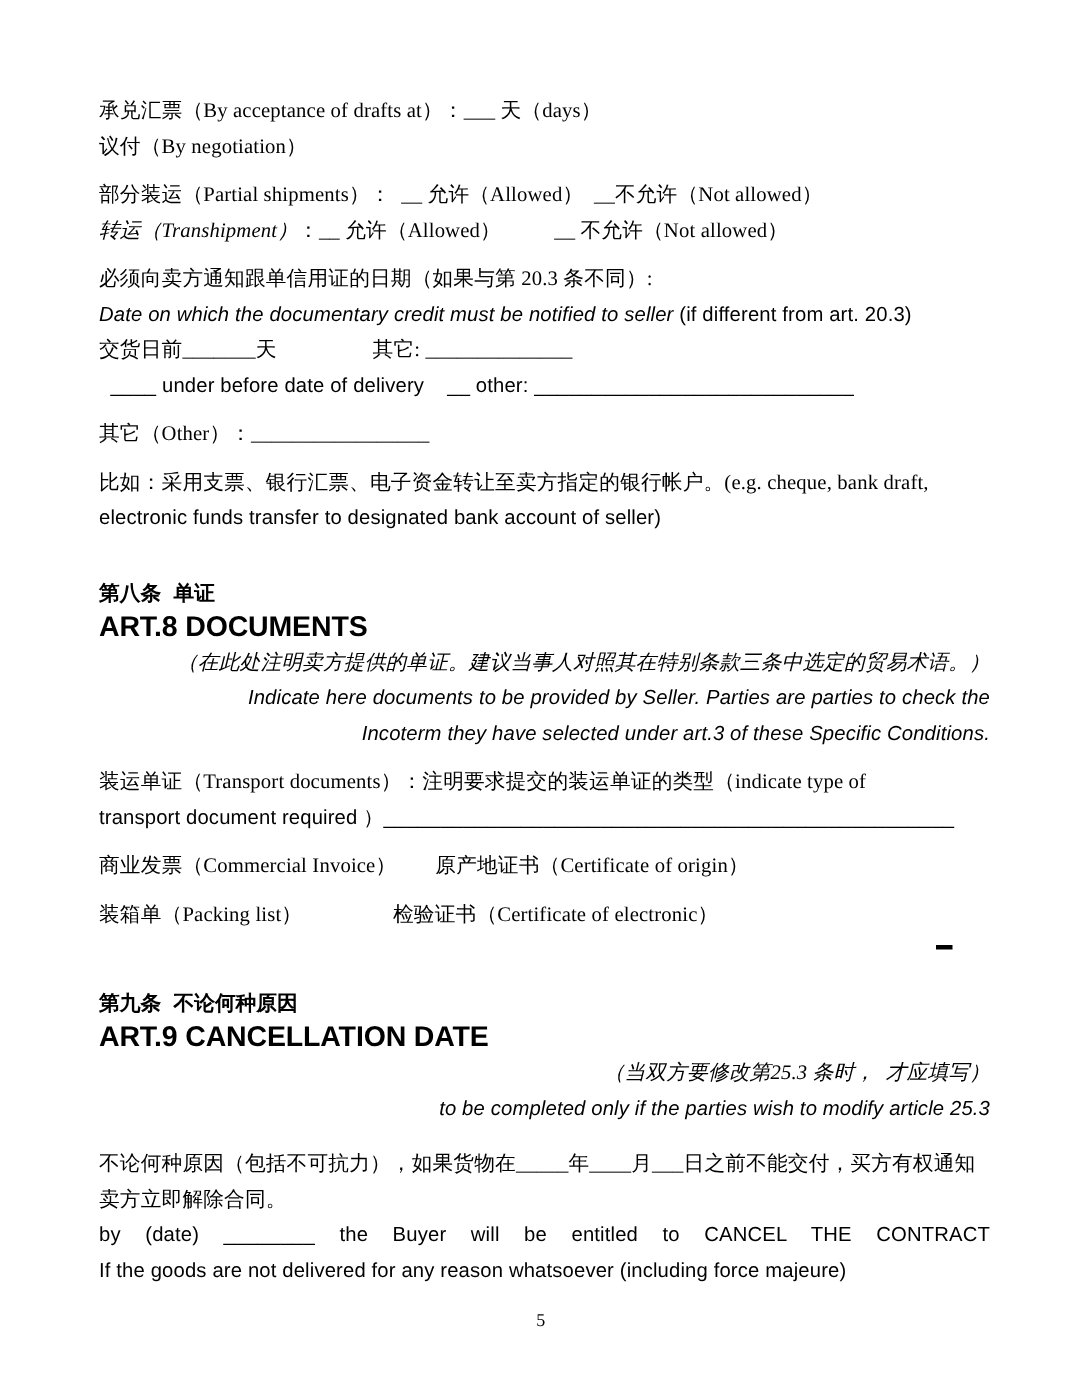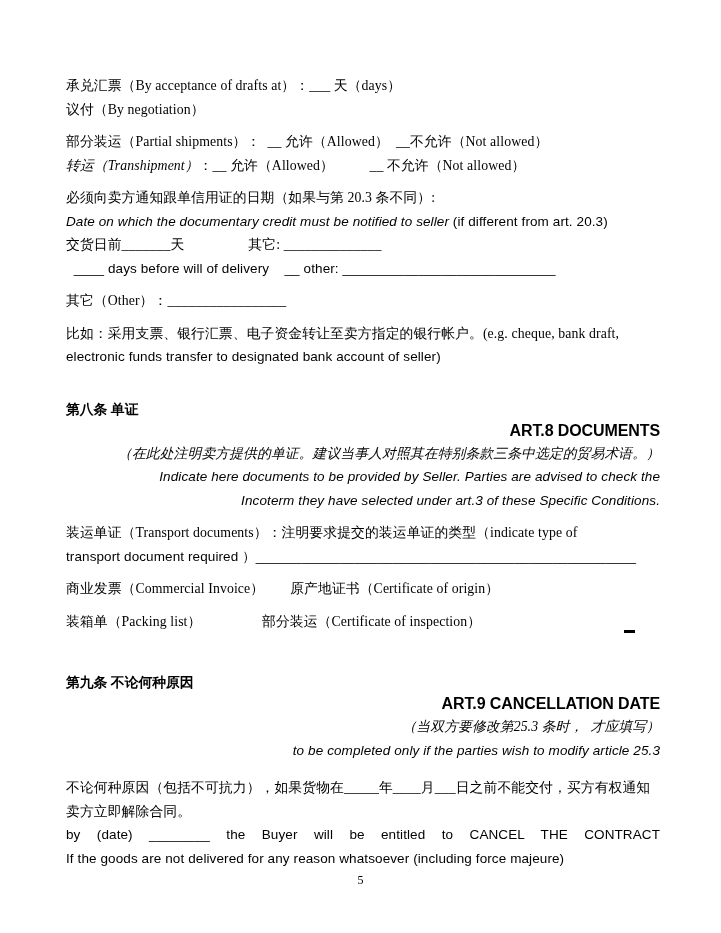--- a/index.html
+++ b/index.html
@@ -20,52 +20,50 @@
     left: 0; top: 0;
     width: 721px;
     height: 933px;
     background: #ffffff;
   }
   .content {
     position: absolute;
     left: 66px;
     top: 62px;
     width: 594px;
-    margin-top: 12px;
   }
   .line {
     font-size: 13.5px;
     line-height: 23.5px;
     white-space: pre-wrap;
     letter-spacing: 0.1px;
   }
   .cn {
     font-family: "Liberation Serif", "DejaVu Serif", serif;
     font-size: 13.8px;
   }
   .mixed {
     font-family: "Liberation Sans", sans-serif;
   }
   .ital {
     font-style: italic;
     text-align: right;
   }
   .heading-cn {
-    font-family: Liberation Serif, serif;
+    font-family: Liberation Mono, monospace;
     font-weight: bold;
     font-size: 13.8px;
     line-height: 21px;
   }
   .heading-en {
     font-family: "Liberation Sans", sans-serif;
     font-weight: bold;
-    font-size: 16px;
+    font-size: 19px;
     line-height: 22px;
     letter-spacing: -0.1px;
-    text-align: right;
   }
   .gap-sm { height: 9px; }
   .gap-md { height: 14px; }
   .gap-xl { height: 30px; }
   .just {
     text-align: justify;
     text-align-last: justify;
   }
   .justpara {
     text-align: justify;
@@ -102,51 +100,51 @@
     <div class="gap-sm"></div>
 
     <div class="line cn">部分装运（Partial shipments）：  __ 允许（Allowed）  __不允许（Not allowed）</div>
     <div class="line cn"><span class="ital">转运</span><span class="ital">（Transhipment）</span><span>：__ 允许（Allowed）          __ 不允许（Not allowed）</span></div>
 
     <div class="gap-sm"></div>
 
     <div class="line cn">必须向卖方通知跟单信用证的日期（如果与第 20.3 条不同）:</div>
     <div class="line mixed justpara"><span class="ital">Date on which the documentary credit must be notified to seller</span><span> (if different from art. 20.3)</span></div>
     <div class="line cn">交货日前_______天                  其它: ______________</div>
-    <div class="line mixed">  ____ days before will of delivery    __ other: ____________________________</div>
+    <div class="line mixed">  ____ under before date of delivery    __ other: ____________________________</div>
 
     <div class="gap-sm"></div>
 
     <div class="line cn">其它（Other）：_________________</div>
 
     <div class="gap-sm"></div>
 
     <div class="line cn">比如：采用支票、银行汇票、电子资金转让至卖方指定的银行帐户。(e.g. cheque, bank draft,</div>
     <div class="line mixed">electronic funds transfer to designated bank account of seller)</div>
 
     <div class="gap-xl"></div>
 
     <div class="heading-cn">第八条  单证</div>
     <div class="heading-en">ART.8 DOCUMENTS</div>
     <div class="line cn ital">（在此处注明卖方提供的单证。建议当事人对照其在特别条款三条中选定的贸易术语。）</div>
-    <div class="line mixed ital">Indicate here documents to be provided by Seller. Parties are advised to check the</div>
+    <div class="line mixed ital">Indicate here documents to be provided by Seller. Parties are parties to check the</div>
     <div class="line mixed ital">Incoterm they have selected under art.3 of these Specific Conditions.</div>
 
     <div class="gap-sm"></div>
 
     <div class="line cn">装运单证（Transport documents）：注明要求提交的装运单证的类型（indicate type of</div>
     <div class="line mixed">transport document required ）__________________________________________________</div>
 
     <div class="gap-sm"></div>
 
     <div class="line cn"><span>商业发票（Commercial Invoice）</span><span class="wideblank" style="width:26px"></span><span>原产地证书（Certificate of origin）</span></div>
 
     <div class="gap-sm"></div>
 
-    <div class="line cn"><span class="wideblank" style="width:196px">装箱单（Packing list）</span><span>部分装运（Certificate of inspection）</span></div>
+    <div class="line cn"><span class="wideblank" style="width:196px">装箱单（Packing list）</span><span>检验证书（Certificate of electronic）</span></div>
 
     <div class="gap-sm"></div>
 
 
     <div class="gap-xl"></div>
 
     <div class="heading-cn">第九条  不论何种原因</div>
     <div class="heading-en">ART.9 CANCELLATION DATE</div>
     <div class="line cn ital">（当双方要修改第25.3 条时，  才应填写）</div>
     <div class="line mixed ital">to be completed only if the parties wish to modify article 25.3</div>

